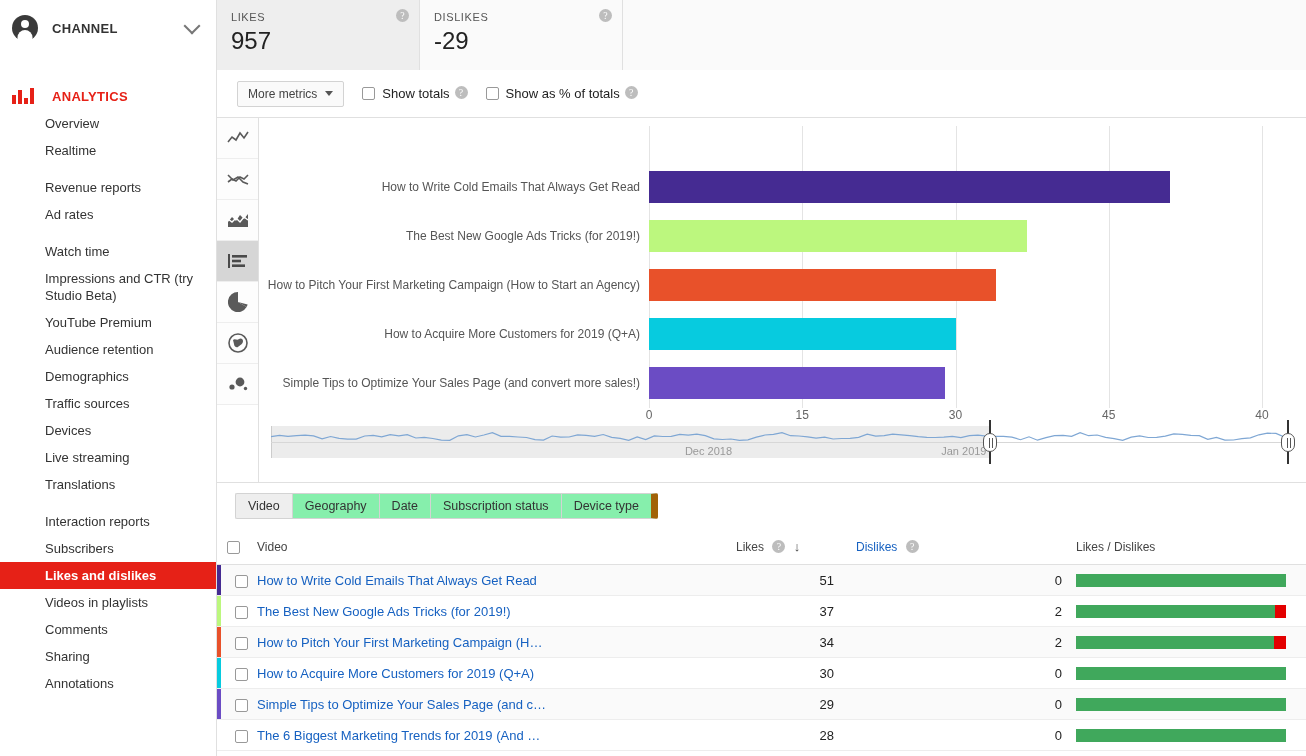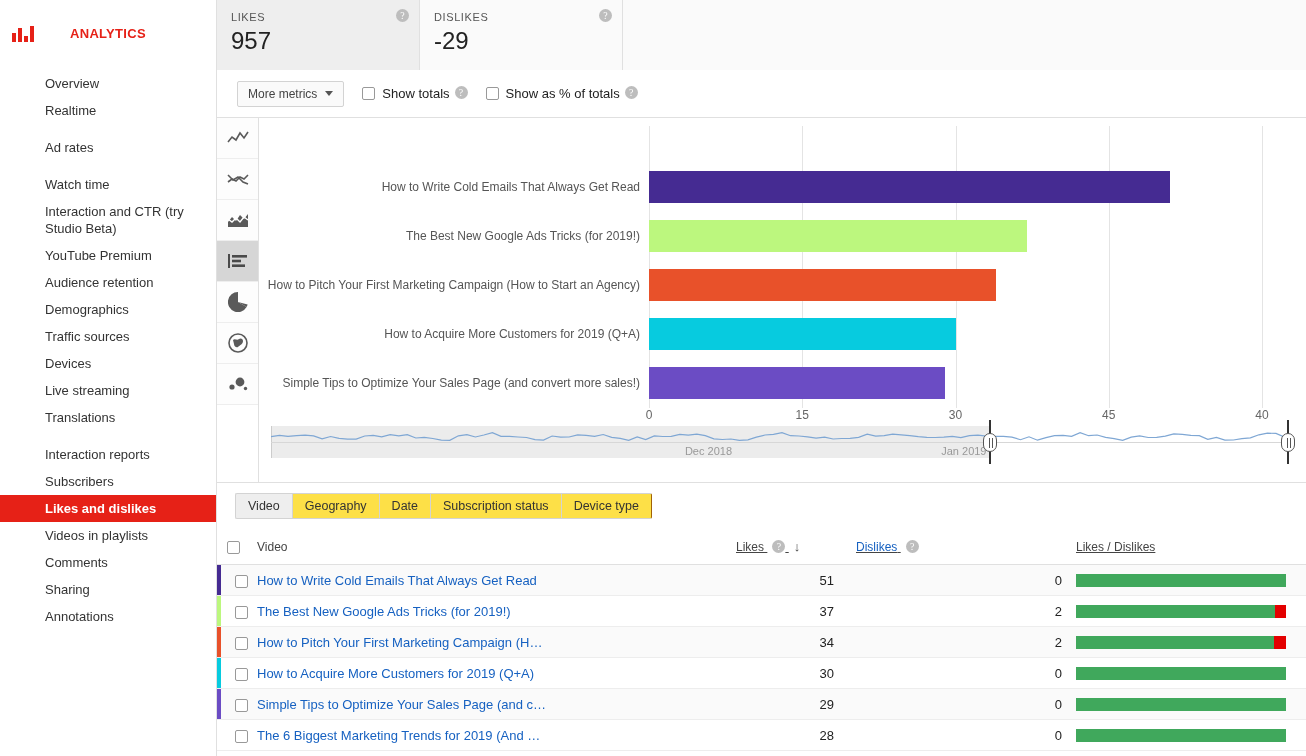--- a/index.html
+++ b/index.html
@@ -55,23 +55,23 @@
   }
   .chev {
     width: 12px; height: 12px;
     border-right: 2px solid #777;
     border-bottom: 2px solid #777;
     transform: rotate(45deg);
     margin-top: -5px;
     margin-right: 4px;
   }
   .analytics-row {
-    display: flex; align-items: flex-start;
+    display: flex; align-items: flex-end;
     height: 38px; padding: 0 12px;
-    margin-top: 18px; cursor: pointer; gap: 18px;
+    margin-top: 18px; cursor: pointer;
   }
   .bars-icon { width: 22px; height: 16px; margin-right: 18px; display: flex; align-items: flex-end; gap: 2px; }
   .bars-icon i { display: block; width: 4px; background: #e62117; }
   .bars-icon i:nth-child(1) { height: 9px; }
   .bars-icon i:nth-child(2) { height: 14px; }
   .bars-icon i:nth-child(3) { height: 6px; }
   .bars-icon i:nth-child(4) { height: 16px; }
   .analytics-label {
     font-size: 13px; font-weight: bold; color: #e62117;
     letter-spacing: .3px;
@@ -209,25 +209,25 @@
   }
   .tl-handle .grip::before { left: 5px; }
   .tl-handle .grip::after { left: 8px; }
 
   
   .table-panel { border-top: 1px solid #e0e0e0; }
   .tabs { display: flex; padding: 10px 0 0 18px; }
   .tab {
     height: 26px; padding: 0 12px;
     border: 1px solid #d3d3d3; border-right: none;
-    background: #fde047; font-size: 12.5px; color: #333;
+    background: #86efac; font-size: 12.5px; color: #333;
     display: flex; align-items: center; cursor: pointer;
   }
   .tab:first-child { border-radius: 2px 0 0 2px; }
-  .tab:last-child { border-right: 1px solid #a16207; border-radius: 0 2px 2px 0; }
+  .tab:last-child { border-right: 7px solid #a16207; border-radius: 0 2px 2px 0; }
   .tab.active { background: #eeeeee; }
 
   table.data { width: 100%; border-collapse: collapse; margin-top: 11px; }
   table.data th {
     font-size: 12px; font-weight: normal; color: #444;
     padding: 9px 0; border-bottom: 1px solid #e0e0e0;
     text-align: left; background: #fff;
   }
   table.data td {
     font-size: 13px; padding: 0; height: 31px;
@@ -235,56 +235,62 @@
   }
   tr.row-odd td { background: #fafafa; }
   .c-stripe { width: 10px; padding: 0 !important; position: relative; }
   .stripe-fill { position: absolute; left: 0; top: 0; bottom: 0; width: 4px; }
   .c-check { width: 28px; text-align: center; }
   .c-title { padding-left: 2px !important; }
   .vlink { color: #1661c1; text-decoration: none; font-size: 13px; cursor: pointer; }
   .c-likes { width: 120px; text-align: right; padding-right: 22px !important; color: #222; }
   .c-dislikes { width: 220px; text-align: right; padding-right: 14px !important; color: #222; }
   .c-ratio { width: 230px; padding-right: 20px !important; }
-  th.c-likes, th.c-dislikes, th.c-ratio { text-align: right; text-decoration: underline; }
+  th.c-likes, th.c-dislikes, th.c-ratio { text-align: right; }
   th.c-ratio { padding-right: 20px !important; }
   .sortarrow { display: inline-block; width: 12px; margin-left: 5px; color: #444; font-size: 13px; }
   .link-head { color: #1661c1; cursor: pointer; }
   .ratio-bar {
     height: 13px; width: 100%; background: #eee;
     display: flex; overflow: hidden;
   }
   .ratio-green { background: #40a85c; height: 100%; }
   .ratio-red { background: #e30000; height: 100%; }
 </style>
 </head>
 <body>
 
 <div class="app">
 
   <aside class="sidebar">
+    <div class="channel-row">
+      <div class="channel-avatar"></div>
+      <div class="channel-name">CHANNEL</div>
+      <div class="chev"></div>
+    </div>
 
     <div class="analytics-row">
       <div class="bars-icon">
           <i></i>
           <i></i>
           <i></i>
           <i></i>
         </div>
       <div class="analytics-label">ANALYTICS</div>
     </div>
 
     <nav class="nav-list" id="nav-list">
         <a class="nav-item">Overview</a>
         <a class="nav-item">Realtime</a>
         <div class="nav-gap"></div>
+        <a class="nav-item">Revenue reports</a>
         <a class="nav-item">Ad rates</a>
         <div class="nav-gap"></div>
         <a class="nav-item">Watch time</a>
-        <a class="nav-item">Interaction and CTR (try Studio Beta)</a>
+        <a class="nav-item">Impressions and CTR (try Studio Beta)</a>
         <a class="nav-item">YouTube Premium</a>
         <a class="nav-item">Audience retention</a>
         <a class="nav-item">Demographics</a>
         <a class="nav-item">Traffic sources</a>
         <a class="nav-item">Devices</a>
         <a class="nav-item">Live streaming</a>
         <a class="nav-item">Translations</a>
         <div class="nav-gap"></div>
         <a class="nav-item">Interaction reports</a>
         <a class="nav-item">Subscribers</a>

